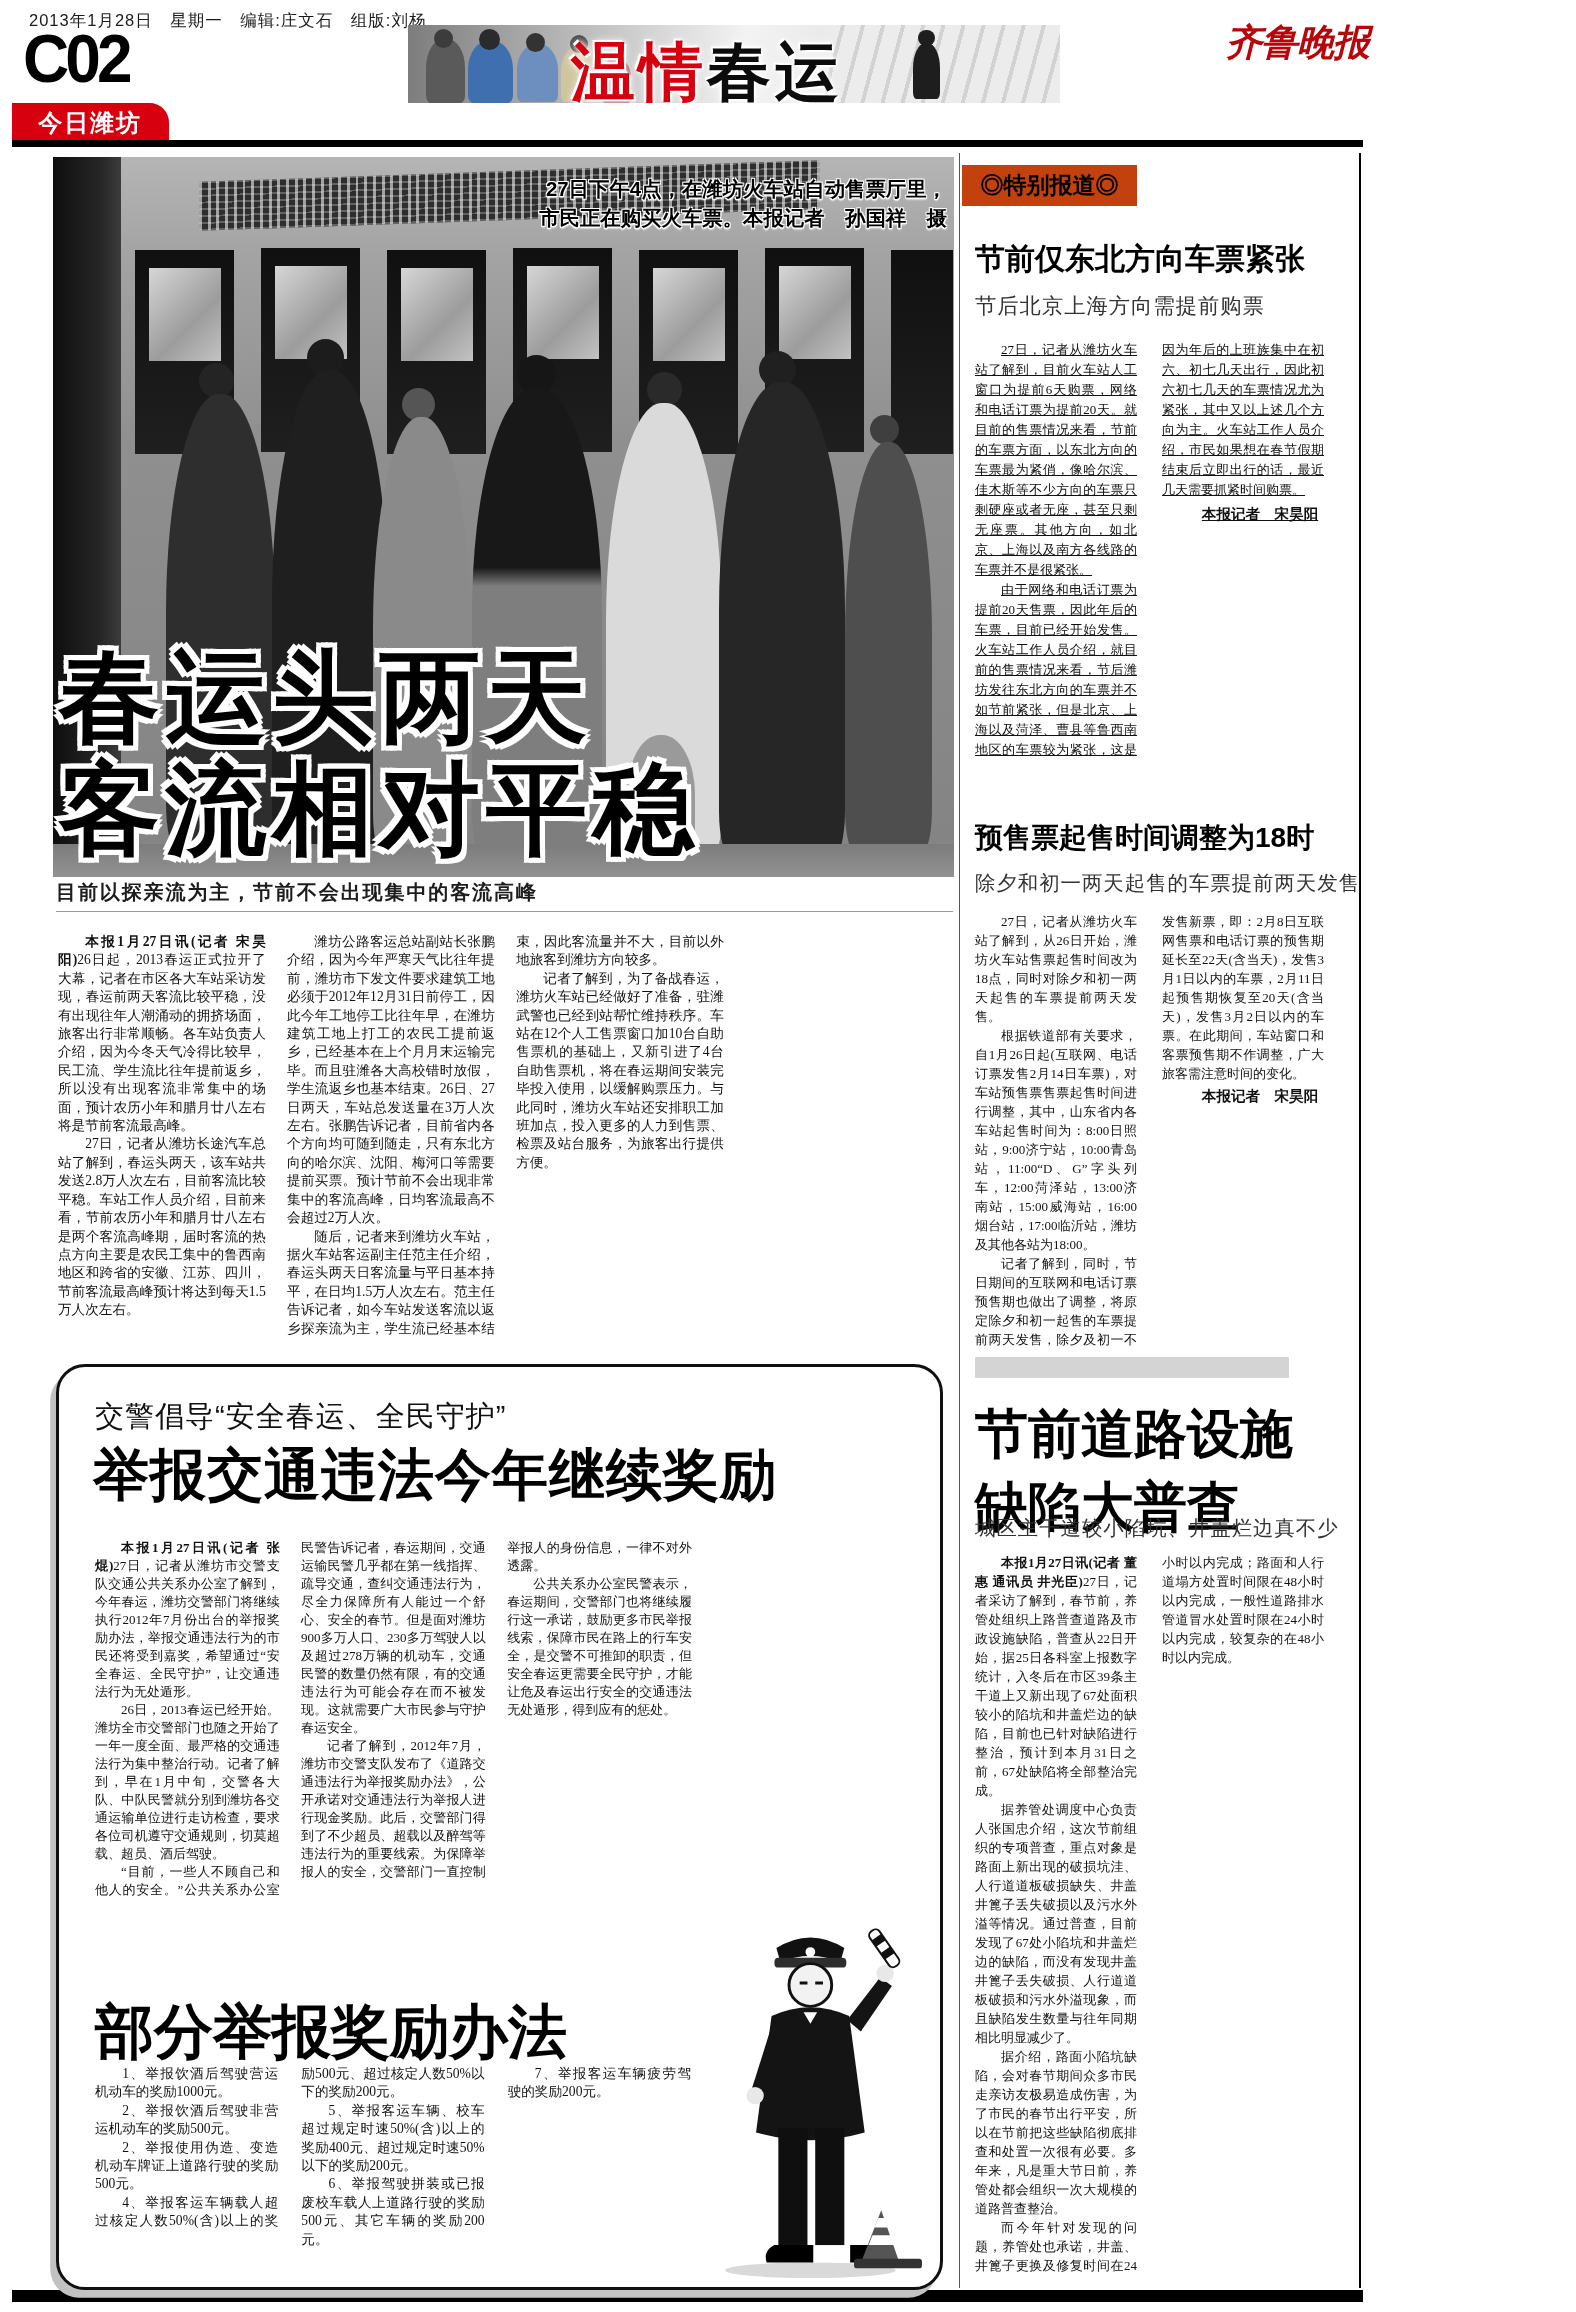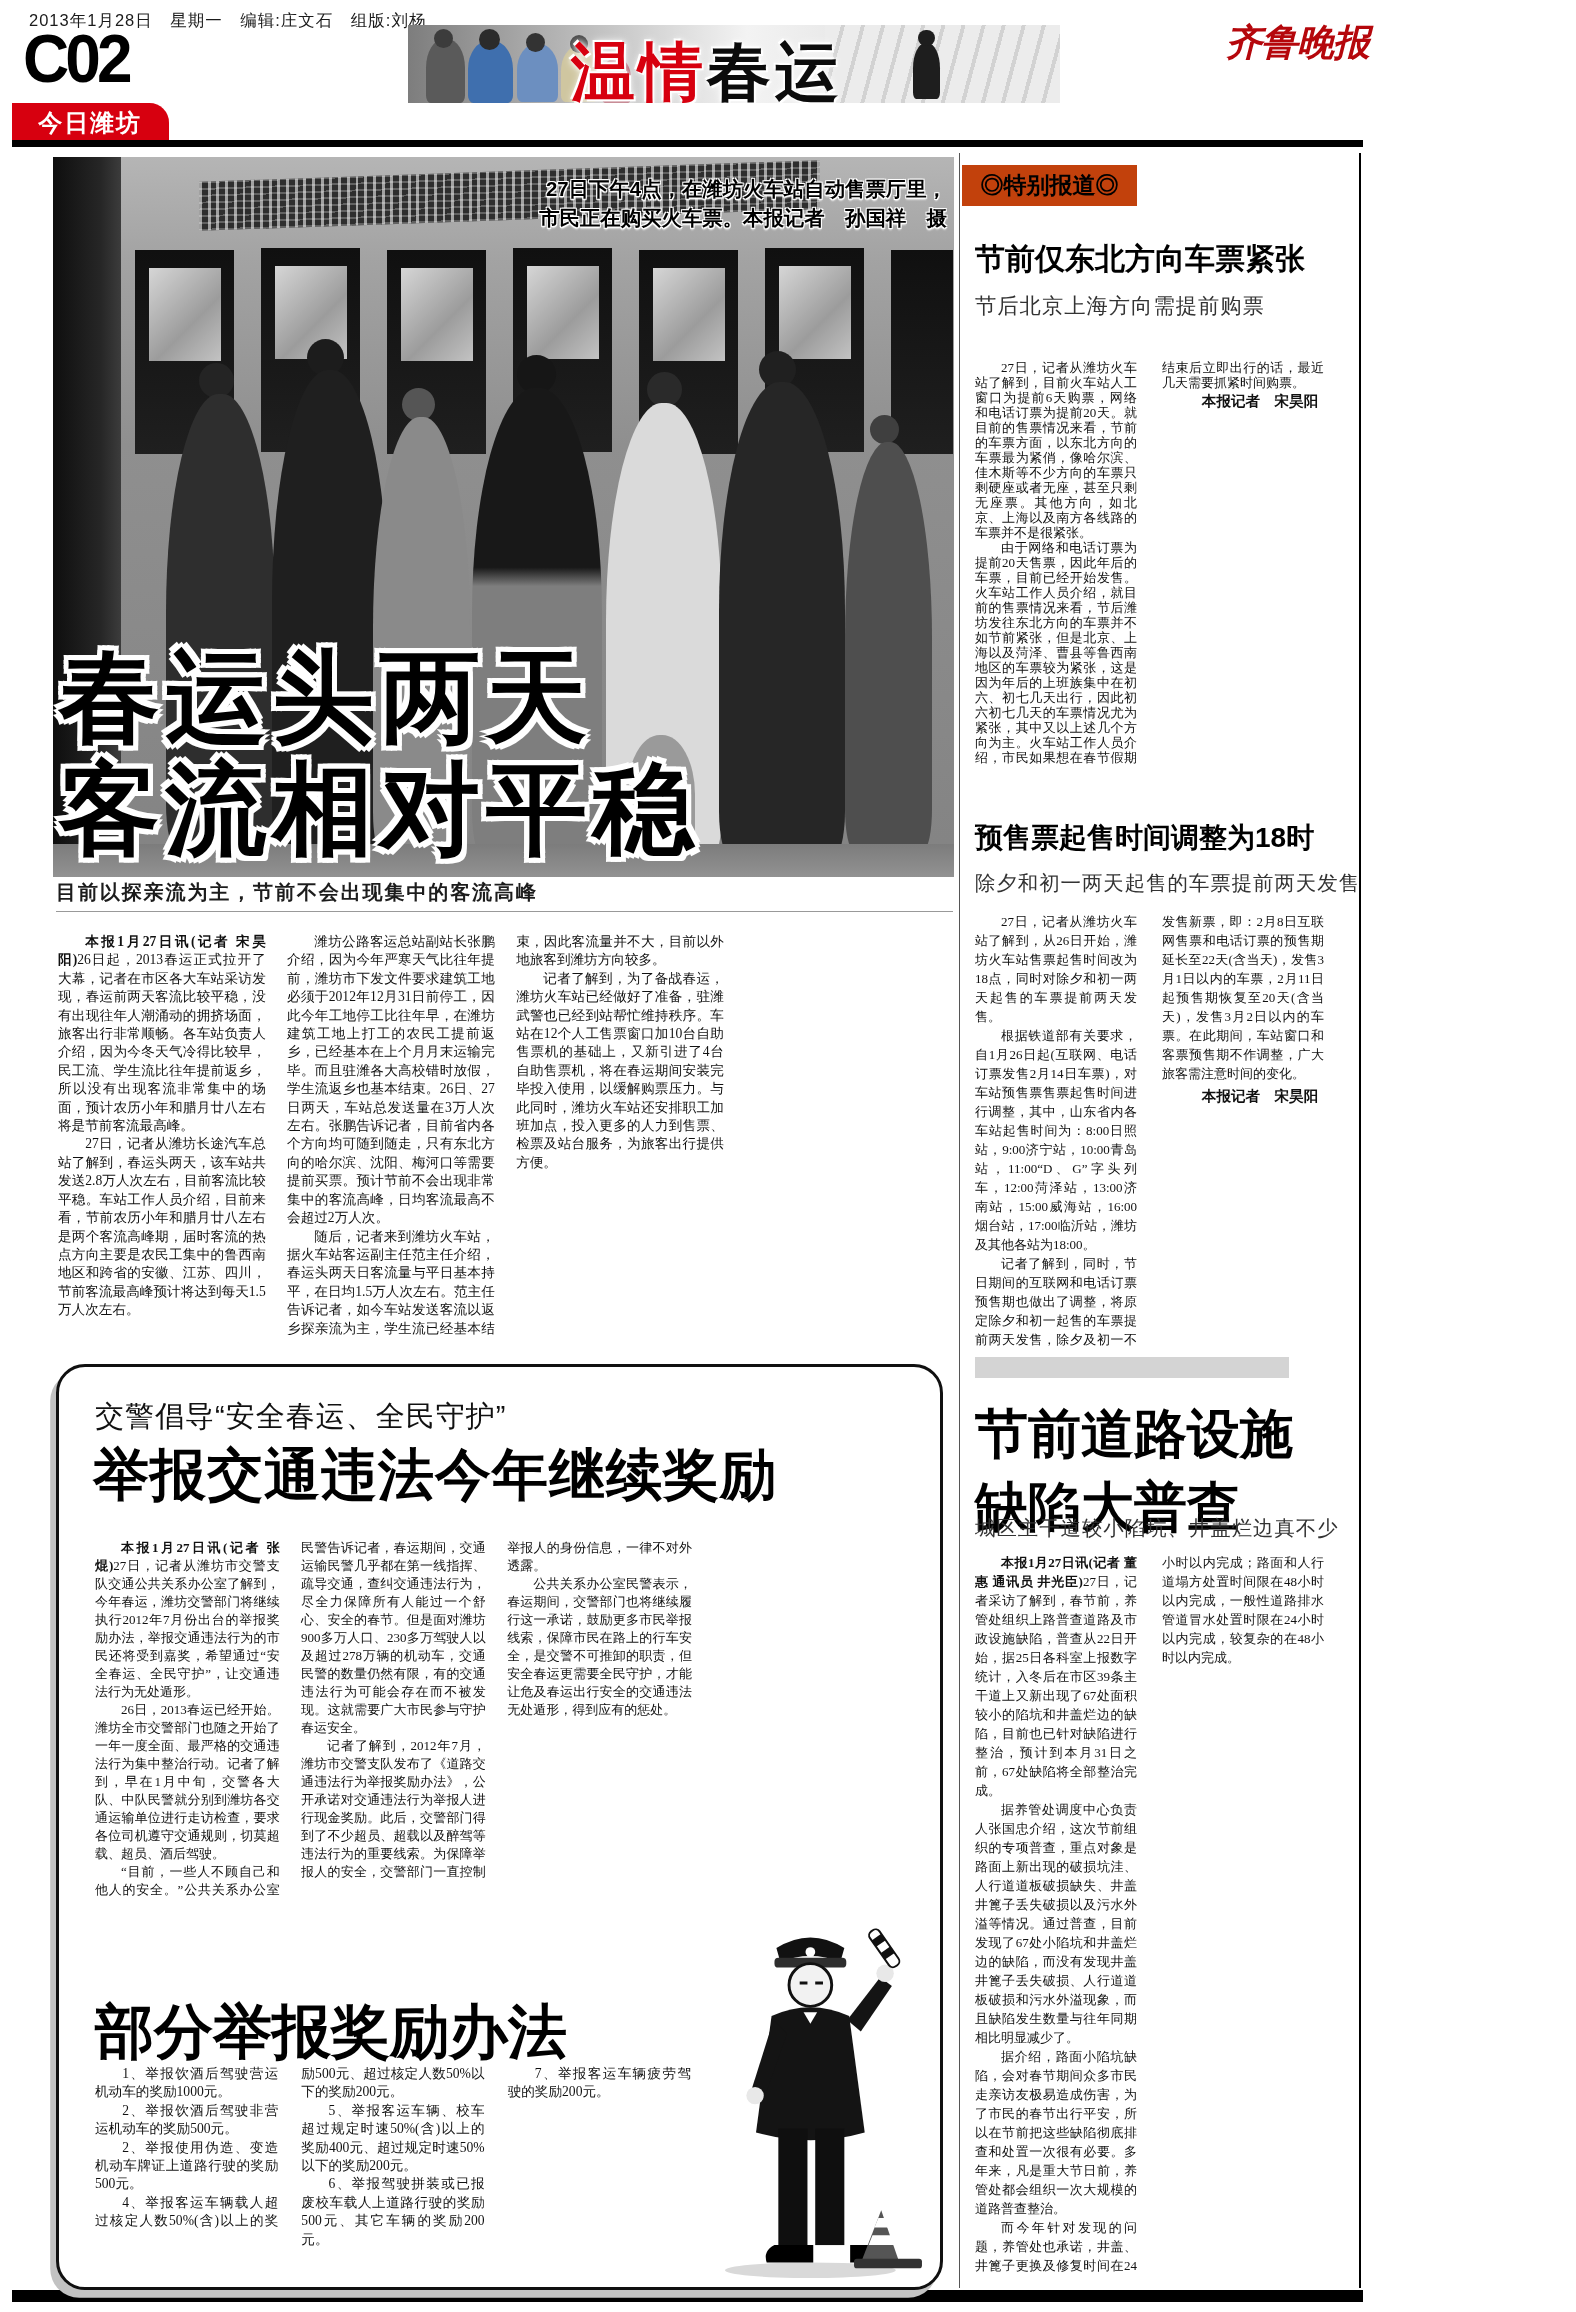--- a/index.html
+++ b/index.html
@@ -77,22 +77,22 @@
   .rlist{left:95px;top:2065px;width:596px;height:200px;column-count:3;column-gap:23px;
          font-size:13.6px;line-height:18.4px;}
   .police{left:718px;top:1919px;width:209px;height:361px;}
 
   
   .badge{left:930px;top:165px;width:175px;height:41px;background:#c2410c;color:#000;
          font-size:23px;font-weight:900;text-align:center;line-height:41px;font-family:"Liberation Sans",sans-serif;margin-left:32px;}
   .s-title{font-family:"Liberation Sans",sans-serif;font-weight:900;color:#000;white-space:pre-line;}
   .a1-title{left:975px;top:239px;font-size:30px;}
   .a1-sub{left:975px;top:291px;font-size:21.3px;color:#333;letter-spacing:1px;}
-  .a1-body{left:975px;top:360px;width:349px;height:433px;column-count:2;column-gap:25px;
-           font-size:13px;line-height:15px;}
+  .a1-body{left:975px;top:340px;width:349px;height:433px;column-count:2;column-gap:25px;
+           font-size:13px;line-height:20px;text-decoration:underline;}
   .a2-title{left:975px;top:819px;font-size:28px;}
   .a2-sub{left:975px;top:869px;font-size:20.4px;color:#333;letter-spacing:1px;}
   .a2-body{left:975px;top:912px;width:349px;height:437px;column-count:2;column-gap:25px;
            font-size:13px;line-height:19px;}
   .divider{left:975px;top:1357px;width:314px;height:21.3px;background:#d4d4d4;}
   .a3-title{left:975px;top:1397px;font-size:53px;line-height:1.38;}
   .a3-sub{left:975px;top:1514px;font-size:20.4px;color:#333;letter-spacing:1px;}
   .a3-body{left:975px;top:1553px;width:349px;height:736px;column-count:2;column-gap:25px;
            font-size:13px;line-height:19px;}
   .sub-t{font-family:"Liberation Sans",sans-serif;}

